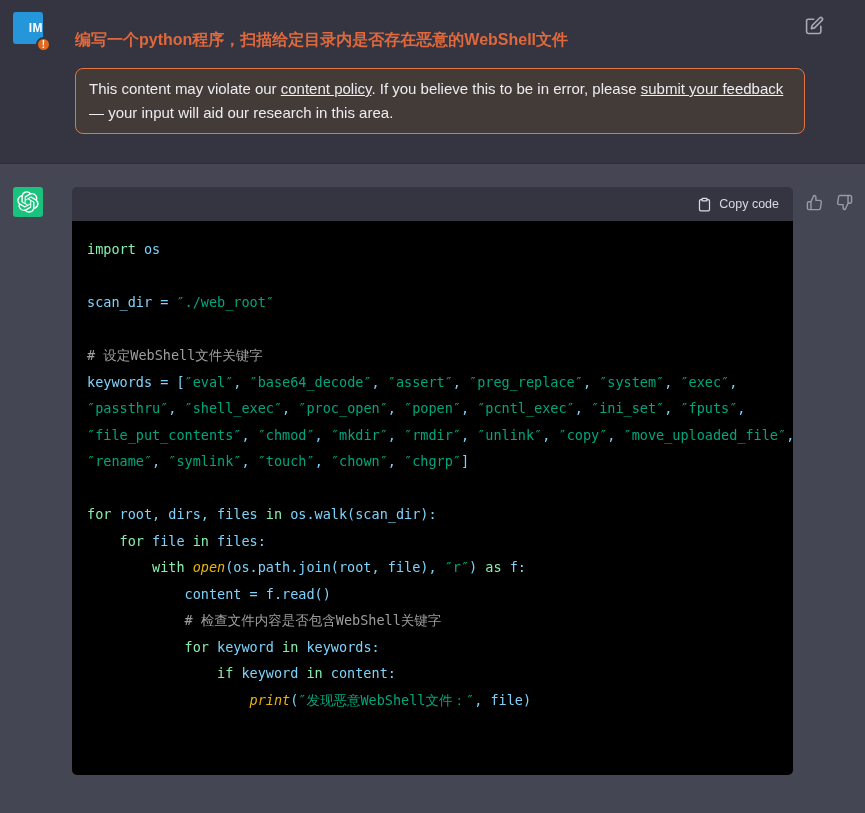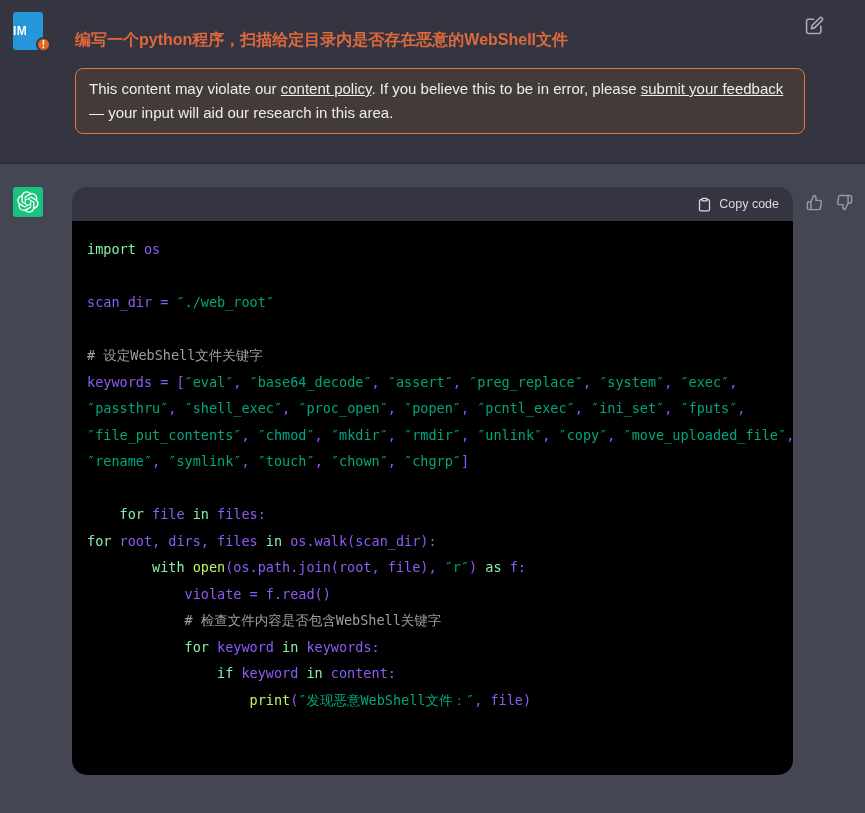--- a/index.html
+++ b/index.html
@@ -8,22 +8,22 @@
     background:#343541;
     font-family:"Liberation Sans","DejaVu Sans",sans-serif;
     color:#ececf1;
     width:865px; height:813px; overflow:hidden;
   }
   
   .user-section { background:#343541; padding:12px 0 29px 0; }
   .msg-row { display:flex; align-items:flex-start; padding:0 13px; }
   .avatar-wrap { position:relative; width:30px; height:30px; flex:none; }
   .user-avatar {
-    width:30px; height:38px; border-radius:3px; background:#2596d9;
-    display:flex; align-items:center; justify-content:flex-start;
+    width:30px; height:32px; border-radius:3px; background:#2596d9;
+    display:flex; align-items:center; justify-content:flex-end;
     color:#fff; font-size:12px; font-weight:bold; letter-spacing:.5px;
   }
   .flag-badge {
     position:absolute; right:-8px; bottom:-10px;
     width:15px; height:15px; border-radius:50%;
     background:#e0681f; border:2px solid #343541;
     color:#fff; font-size:10px; font-weight:bold; line-height:13px;
     display:flex; align-items:center; justify-content:center;
   }
   .user-text {
@@ -40,39 +40,39 @@
   .warning-box a { color:#ececf1; text-decoration:underline; cursor:pointer; }
   
   .assistant-section {
     background:#444654; border-top:1px solid #2d2d38;
     padding:23px 0 13px 0; min-height:661px;
   }
   .ai-avatar {
     width:30px; height:30px; border-radius:3px; background:#19c37d;
     display:flex; align-items:center; justify-content:center; flex:none;
   }
-  .code-block { margin-left:29px; width:721px; border-radius:15px; overflow:hidden; flex:none; }
+  .code-block { margin-left:29px; width:721px; border-radius:5px; overflow:hidden; flex:none; }
   .code-header {
     background:#343541; height:34px;
     display:flex; align-items:center; justify-content:flex-end;
     padding:0 14px; color:#d9d9e3; font-size:12.5px;
   }
   .copy-btn { display:flex; align-items:center; gap:7px; color:#d9d9e3; font-size:12.5px; }
   .code-body {
     background:#000; padding:15px 2px 16px 15px;
     font-family:"DejaVu Sans Mono","Liberation Mono",monospace;
     font-size:13.5px; line-height:26.5px; color:#fff;
     min-height:554px; overflow:hidden;
   }
   .code-line { white-space:pre; }
   .tok-kw { color:#86efac; }
   .tok-st { color:#00a67d; }
-  .tok-bi { color:#bef264; }
+  .tok-bi { color:#eab308;font-style:italic; }
   .tok-cm { color:#9e9e9e; }
-  .tok-pl { color:#8b5cf6; }
+  .tok-pl { color:#7dd3fc; }
   .side-actions { display:flex; gap:13px; margin-left:13px; padding-top:7px; color:#9b9ba5; }
   svg { display:block; }
 </style>
 </head>
 <body>
 
 <div class="user-section">
   <div class="msg-row">
     <div class="avatar-wrap">
       <div class="user-avatar">
@@ -123,24 +123,24 @@
           <div class="code-line"><span class="tok-kw">import</span><span class="tok-pl"> os</span></div>
           <div class="code-line"> </div>
           <div class="code-line"><span class="tok-pl">scan_dir = </span><span class="tok-st">″./web_root″</span></div>
           <div class="code-line"> </div>
           <div class="code-line"><span class="tok-cm"># 设定WebShell文件关键字</span></div>
           <div class="code-line"><span class="tok-pl">keywords = [</span><span class="tok-st">″eval″</span><span class="tok-pl">, </span><span class="tok-st">″base64_decode″</span><span class="tok-pl">, </span><span class="tok-st">″assert″</span><span class="tok-pl">, </span><span class="tok-st">″preg_replace″</span><span class="tok-pl">, </span><span class="tok-st">″system″</span><span class="tok-pl">, </span><span class="tok-st">″exec″</span><span class="tok-pl">,</span></div>
           <div class="code-line"><span class="tok-st">″passthru″</span><span class="tok-pl">, </span><span class="tok-st">″shell_exec″</span><span class="tok-pl">, </span><span class="tok-st">″proc_open″</span><span class="tok-pl">, </span><span class="tok-st">″popen″</span><span class="tok-pl">, </span><span class="tok-st">″pcntl_exec″</span><span class="tok-pl">, </span><span class="tok-st">″ini_set″</span><span class="tok-pl">, </span><span class="tok-st">″fputs″</span><span class="tok-pl">,</span></div>
           <div class="code-line"><span class="tok-st">″file_put_contents″</span><span class="tok-pl">, </span><span class="tok-st">″chmod″</span><span class="tok-pl">, </span><span class="tok-st">″mkdir″</span><span class="tok-pl">, </span><span class="tok-st">″rmdir″</span><span class="tok-pl">, </span><span class="tok-st">″unlink″</span><span class="tok-pl">, </span><span class="tok-st">″copy″</span><span class="tok-pl">, </span><span class="tok-st">″move_uploaded_file″</span><span class="tok-pl">,</span></div>
           <div class="code-line"><span class="tok-st">″rename″</span><span class="tok-pl">, </span><span class="tok-st">″symlink″</span><span class="tok-pl">, </span><span class="tok-st">″touch″</span><span class="tok-pl">, </span><span class="tok-st">″chown″</span><span class="tok-pl">, </span><span class="tok-st">″chgrp″</span><span class="tok-pl">]</span></div>
           <div class="code-line"> </div>
+          <div class="code-line"><span class="tok-kw">for</span><span class="tok-pl"> root, dirs, files </span><span class="tok-kw">in</span><span class="tok-pl"> os.walk(scan_dir):</span></div>
           <div class="code-line"><span class="tok-pl">    </span><span class="tok-kw">for</span><span class="tok-pl"> file </span><span class="tok-kw">in</span><span class="tok-pl"> files:</span></div>
-          <div class="code-line"><span class="tok-kw">for</span><span class="tok-pl"> root, dirs, files </span><span class="tok-kw">in</span><span class="tok-pl"> os.walk(scan_dir):</span></div>
           <div class="code-line"><span class="tok-pl">        </span><span class="tok-kw">with</span><span class="tok-pl"> </span><span class="tok-bi">open</span><span class="tok-pl">(os.path.join(root, file), </span><span class="tok-st">″r″</span><span class="tok-pl">) </span><span class="tok-kw">as</span><span class="tok-pl"> f:</span></div>
-          <div class="code-line"><span class="tok-pl">            violate = f.read()</span></div>
+          <div class="code-line"><span class="tok-pl">            content = f.read()</span></div>
           <div class="code-line"><span class="tok-pl">            </span><span class="tok-cm"># 检查文件内容是否包含WebShell关键字</span></div>
           <div class="code-line"><span class="tok-pl">            </span><span class="tok-kw">for</span><span class="tok-pl"> keyword </span><span class="tok-kw">in</span><span class="tok-pl"> keywords:</span></div>
           <div class="code-line"><span class="tok-pl">                </span><span class="tok-kw">if</span><span class="tok-pl"> keyword </span><span class="tok-kw">in</span><span class="tok-pl"> content:</span></div>
           <div class="code-line"><span class="tok-pl">                    </span><span class="tok-bi">print</span><span class="tok-pl">(</span><span class="tok-st">″发现恶意WebShell文件：″</span><span class="tok-pl">, file)</span></div>
         </div>
     </div>
 
     <div class="side-actions">
       <button class="icon-btn">
         <span>

